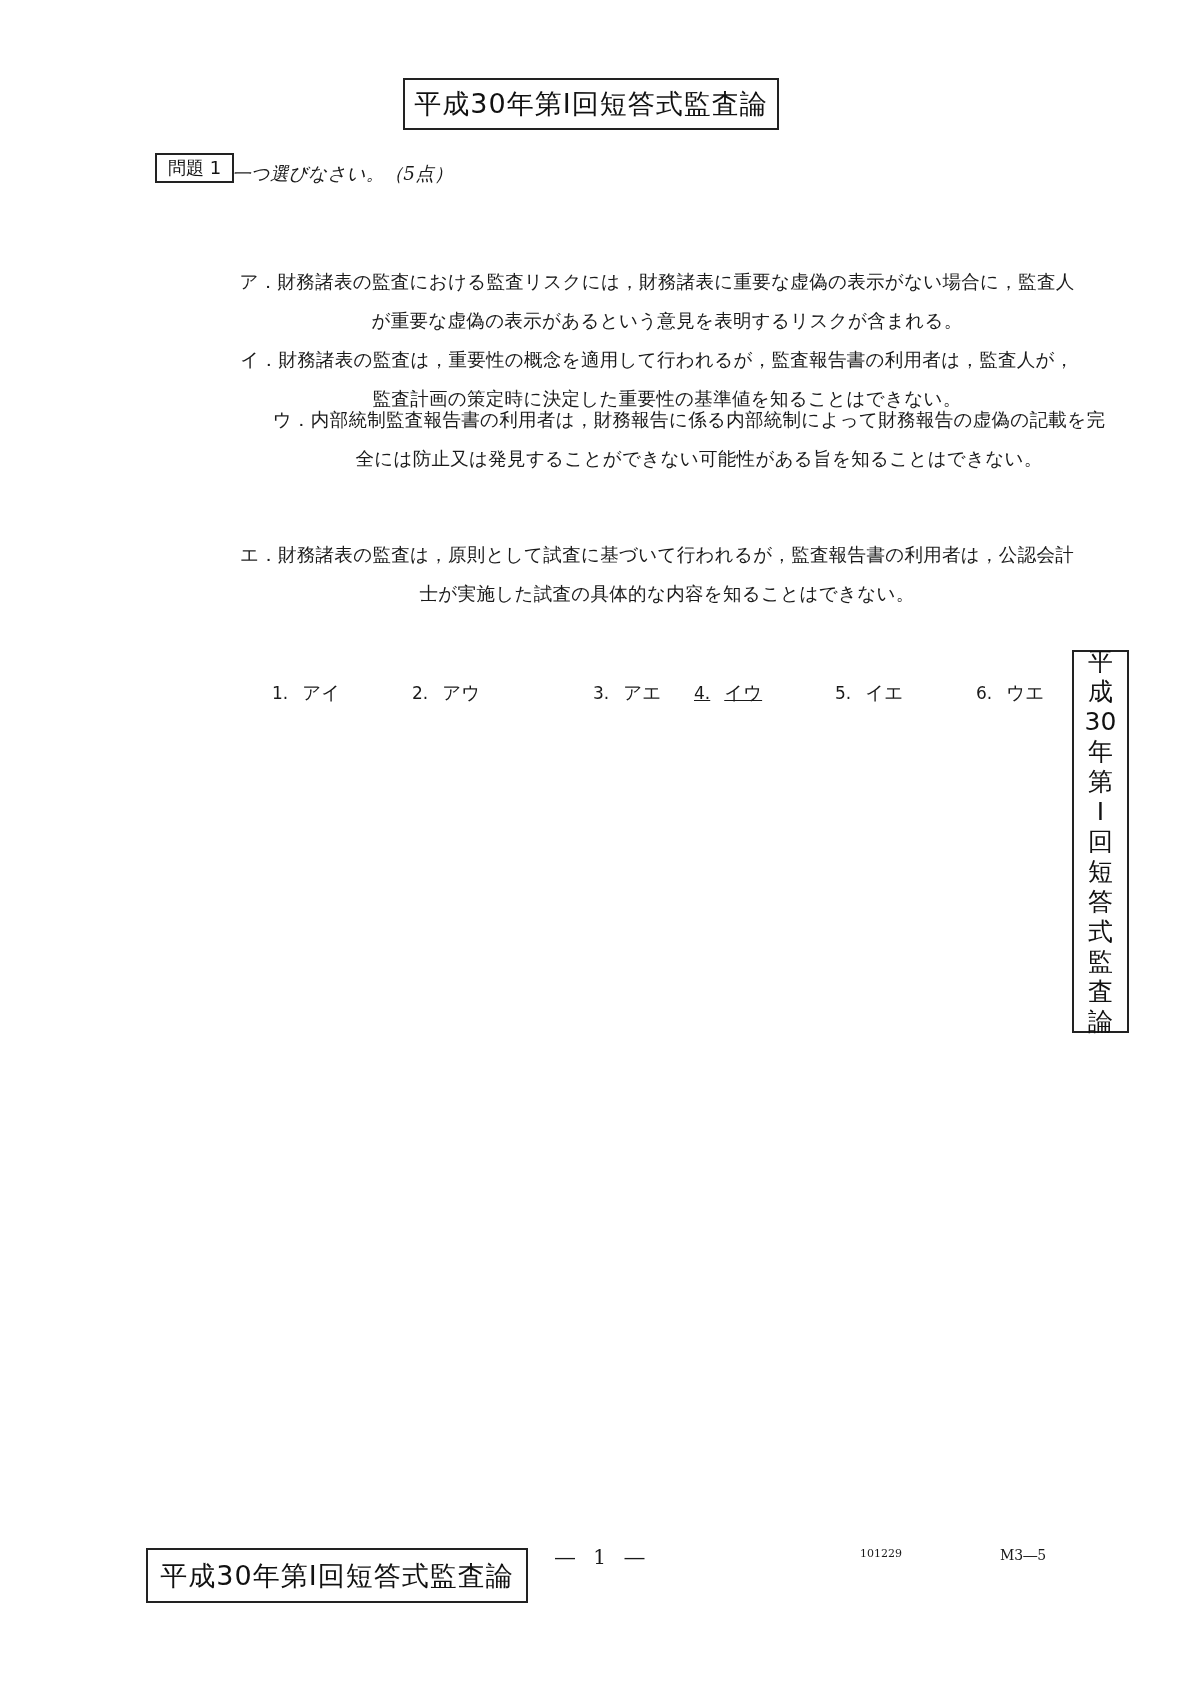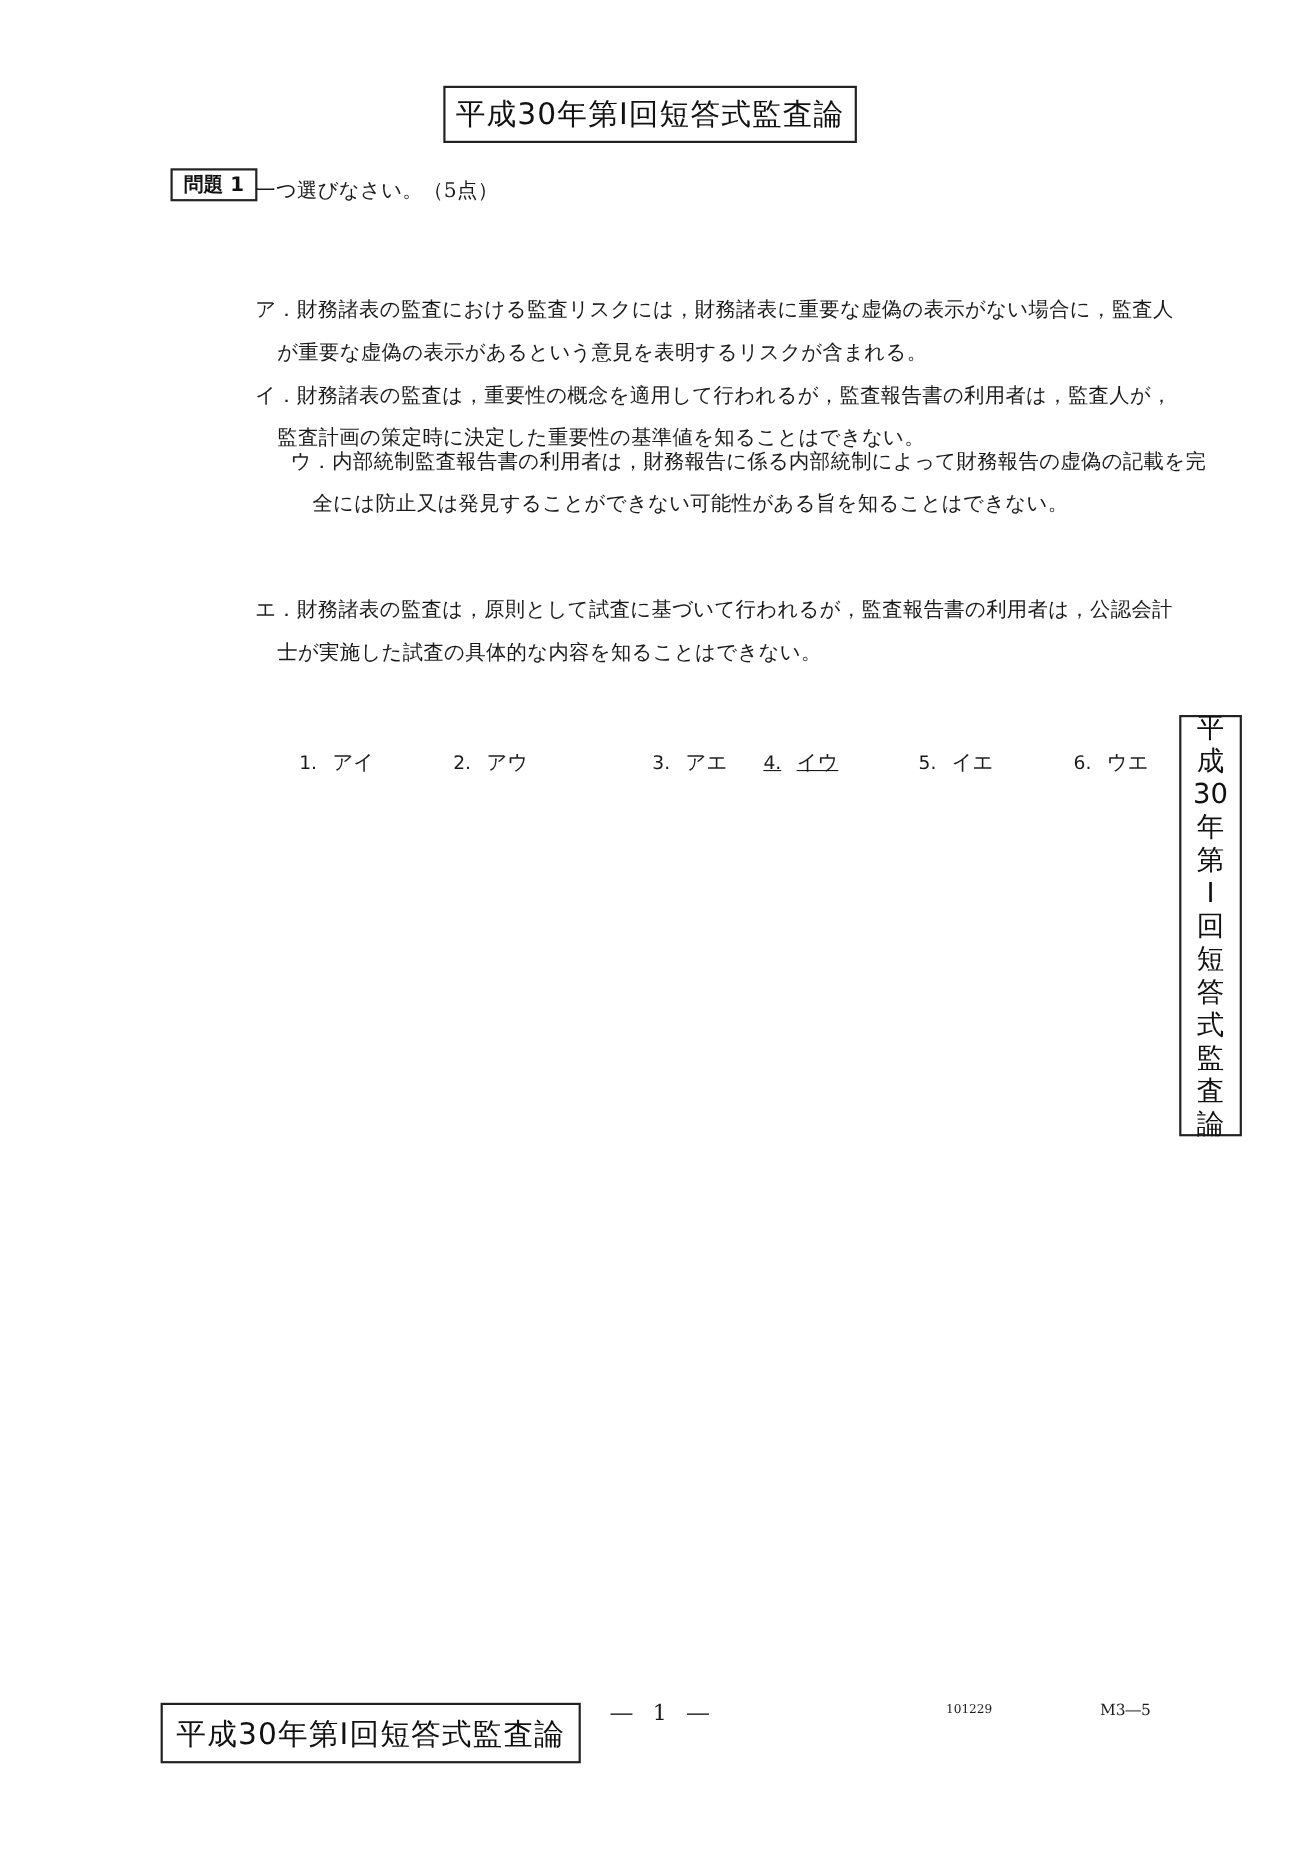--- a/index.html
+++ b/index.html
@@ -14,32 +14,32 @@
     border: 2px solid #222; box-sizing: border-box;
     display: flex; align-items: center; justify-content: center;
     font-family: "DejaVu Sans", "Liberation Sans", sans-serif;
     font-size: 27px; letter-spacing: 1px; color: #111;
   }
   .q-label {
     left: 155px; top: 153px; width: 79px; height: 30px;
     border: 2px solid #222; box-sizing: border-box;
     display: flex; align-items: center; justify-content: center;
     font-family: "DejaVu Sans", "Liberation Sans", sans-serif;
-    font-size: 18px; color: #111; font-weight: bold;
+    font-size: 18px; color: #111;
   }
   .q-text {
     left: 248px; top: 155px; width: 800px;
     font-size: 18.5px; line-height: 37px; letter-spacing: 0.3px;
     text-indent: 16px;
   }
-  .q-text .line2 { display: block; margin-left: -16px; text-indent: 0; }
+  .q-text .line2 { display: block; margin-left: -16px; text-indent: 0; font-style: italic; }
   .stmt {
     left: 248px; width: 800px;
     font-size: 18.5px; line-height: 39px; letter-spacing: 0.3px;
-    padding-left: 20px; text-indent: -20px;
+    padding-left: 20px; text-indent: -20px; text-align: center;
   }
   .choices {
     left: 272px; top: 664px; width: 790px; height: 34px;
     font-size: 18.5px;
   }
   .choice { position: absolute; top: 16px; white-space: nowrap; }
   .choice .num { font-family: "DejaVu Sans", "Liberation Sans", sans-serif; font-size: 17px; margin-right: 14px; }
   .side-box {
     left: 1072px; top: 650px; width: 57px; height: 383px;
     border: 2px solid #222; box-sizing: border-box;

